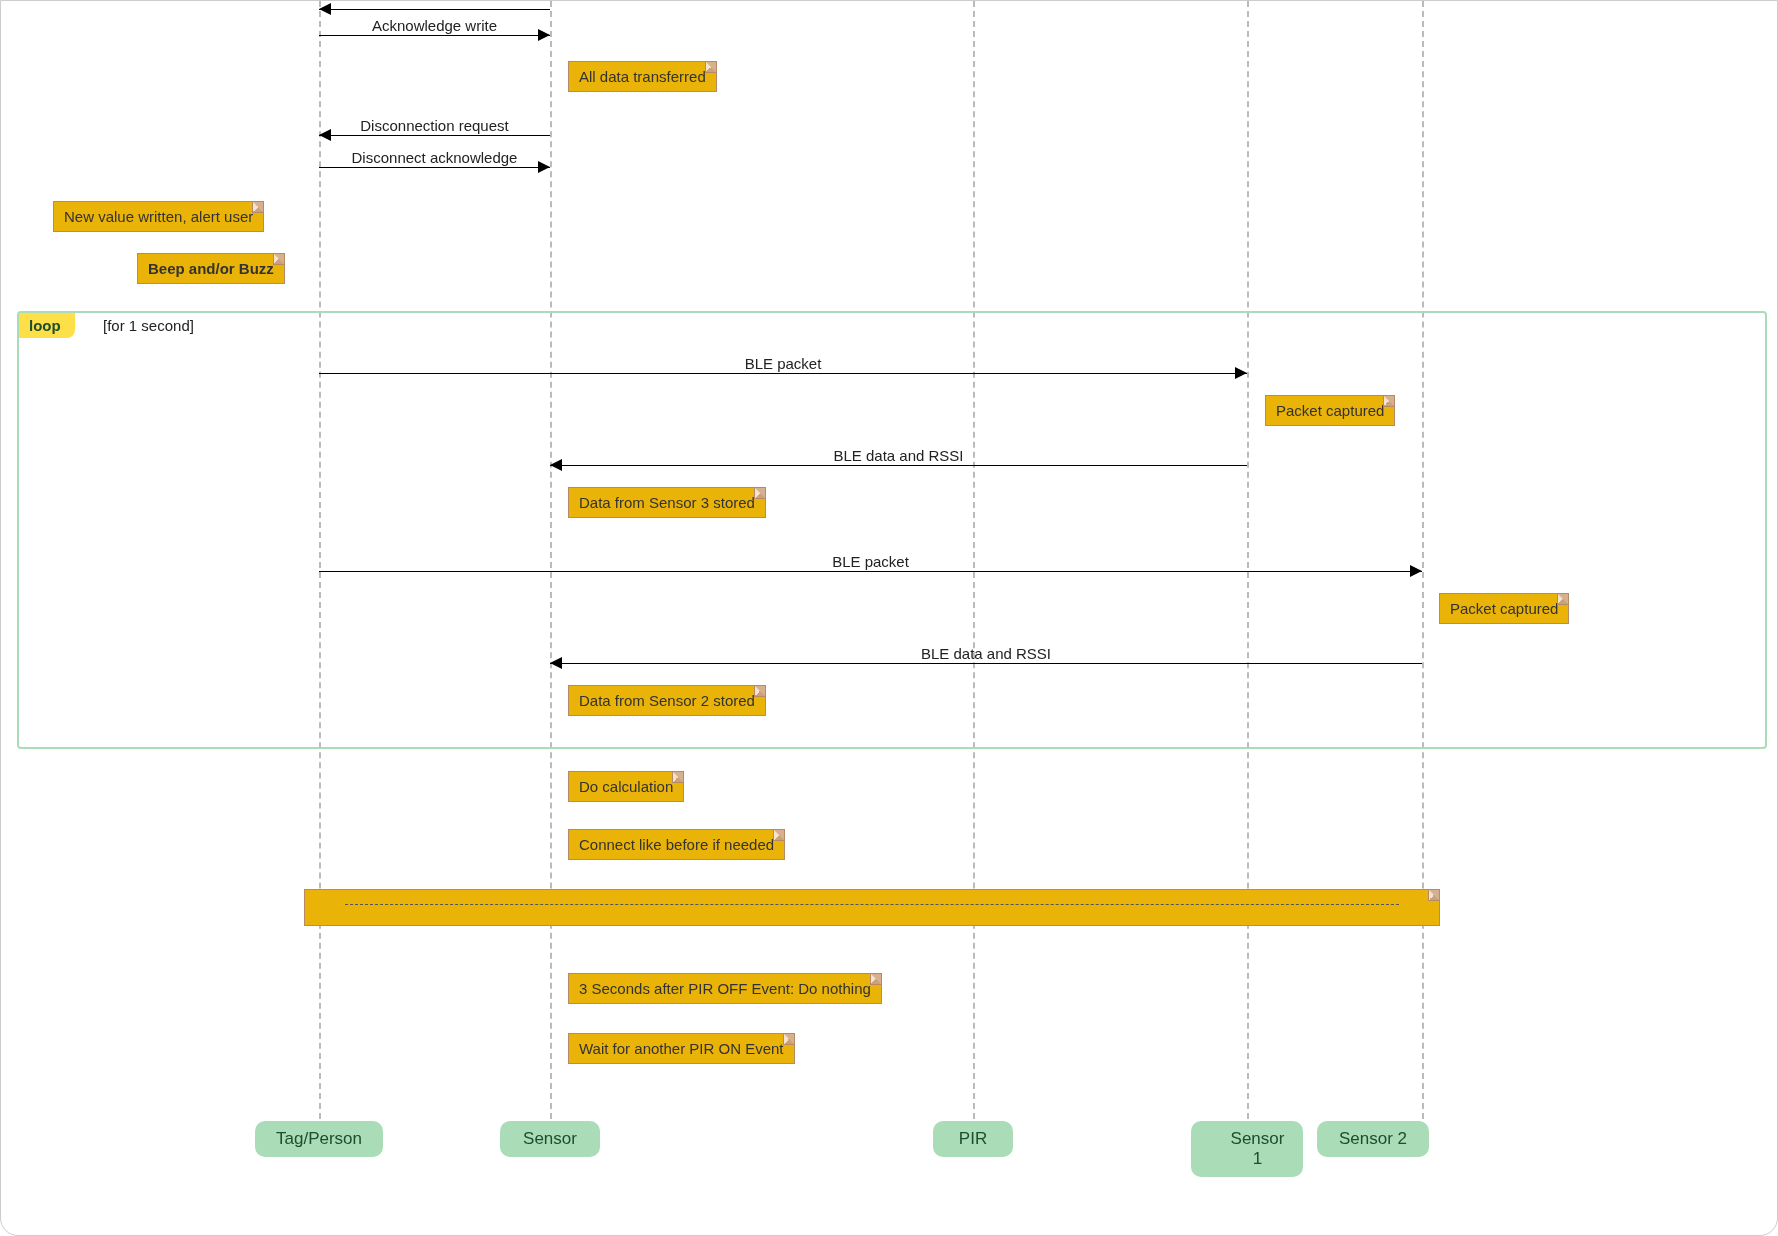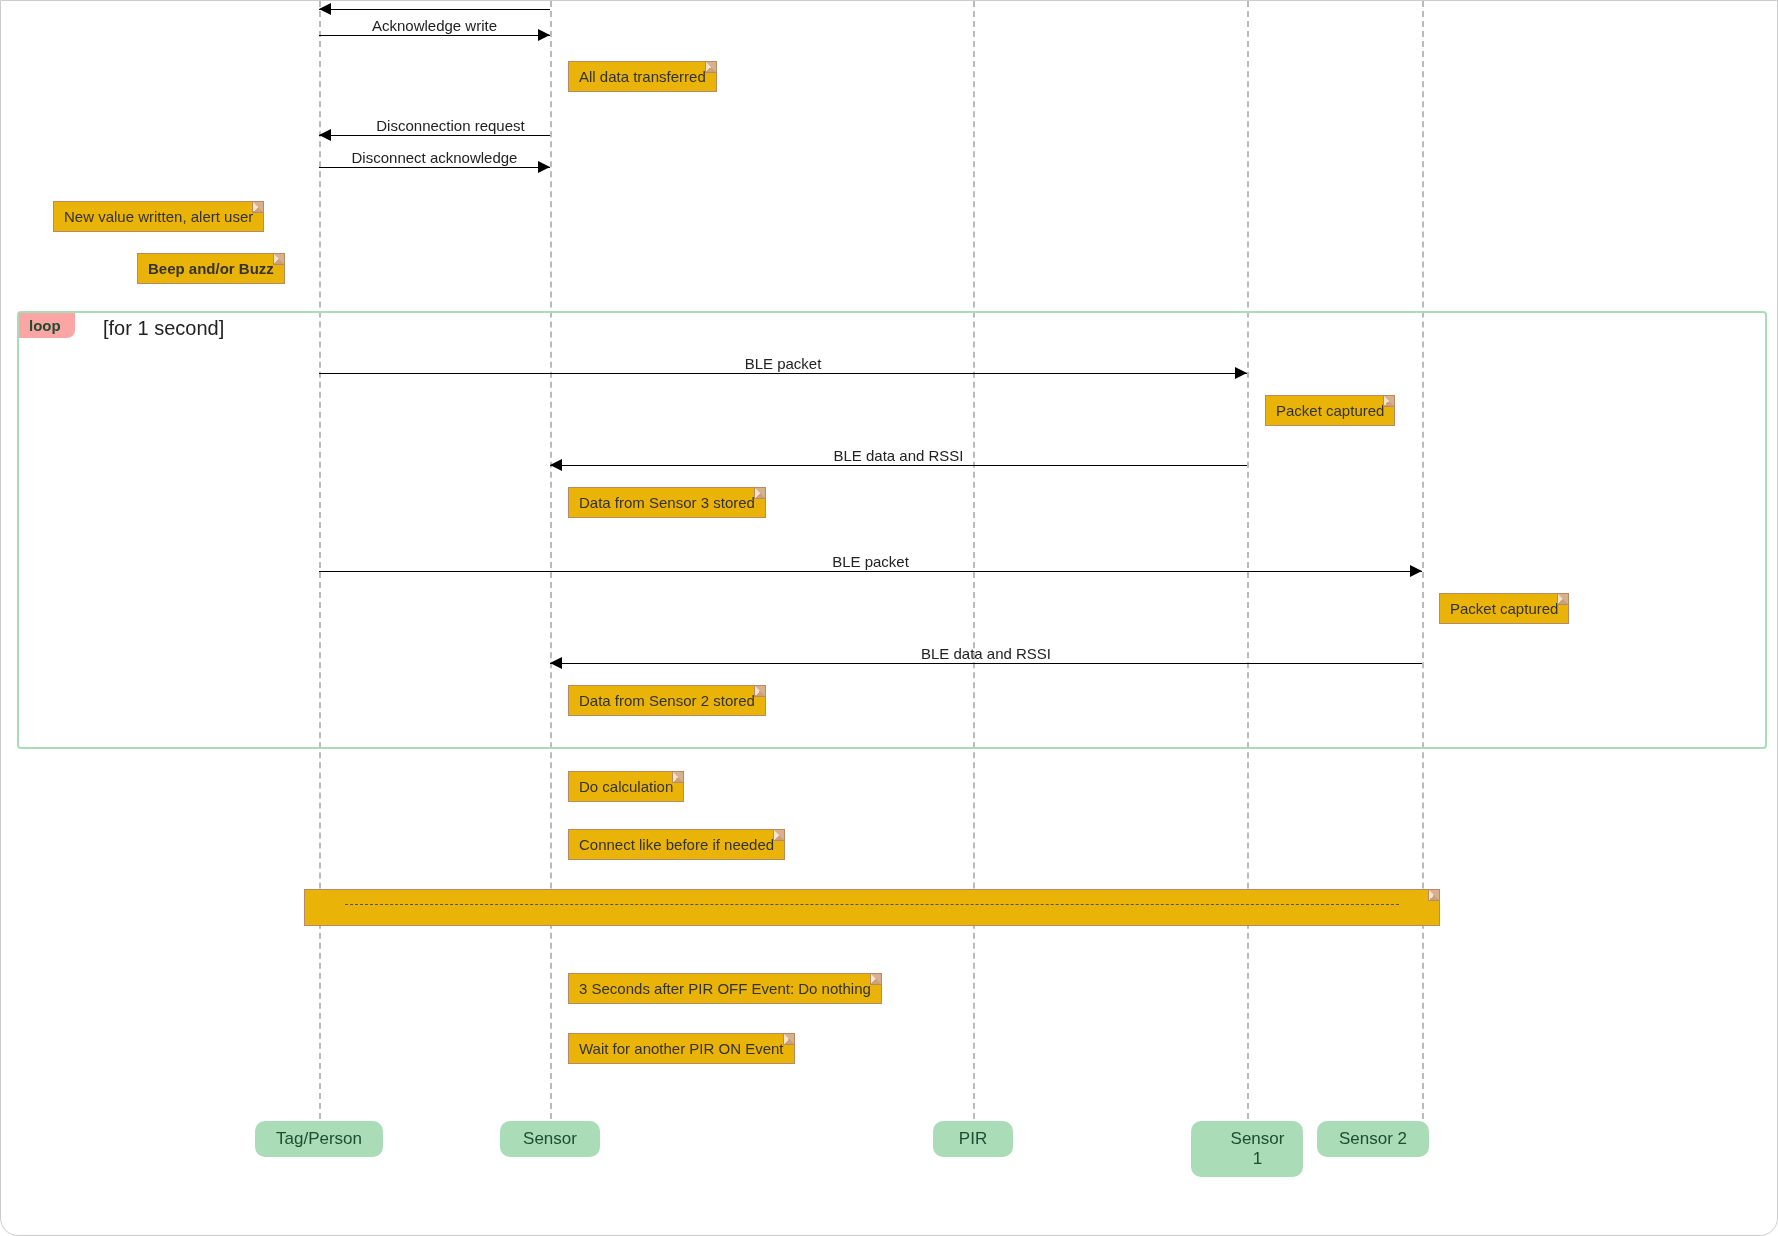--- a/index.html
+++ b/index.html
@@ -9,22 +9,22 @@
   .participant-wrap { transform:translateX(-50%); }
   .note { position:absolute; background:#eab308; border:1px solid #b58a65; padding:6px 10px; font-size:15px; color:#333; }
   .note::after { content:""; position:absolute; top:0; right:0; width:0; height:0; border-left:10px solid transparent; border-top:10px solid #d7b08d; }
   .note::before { content:""; position:absolute; top:0; right:0; width:10px; height:10px; background:#fff; }
   .note .fold { position:absolute; top:0; right:0; width:10px; height:10px; background:linear-gradient(135deg,#f7e2cf 50%, #c9a27d 50%); border-left:1px solid #b58a65; border-bottom:1px solid #b58a65;}
   .msg-label { position:absolute; font-size:15px; text-align:center; transform:translateX(-50%); white-space:nowrap;}
   .arrow-line { position:absolute; height:0; border-top:1.5px solid #000; }
   .arrow-head-right { position:absolute; width:0; height:0; border-top:6px solid transparent; border-bottom:6px solid transparent; border-left:12px solid #000; transform:translateY(-6px);}
   .arrow-head-left { position:absolute; width:0; height:0; border-top:6px solid transparent; border-bottom:6px solid transparent; border-right:12px solid #000; transform:translateY(-6px);}
   .loop-frame { position:absolute; border:2px solid #a9dcb7; border-radius:4px; }
-  .loop-tab { position:absolute; top:0; left:0; background:#fca5a5; color:#1f4d2f; font-weight:600; padding:4px 14px 4px 10px; border-radius:0 0 8px 0; font-size:15px;}
-  .loop-cond { position:absolute; top:4px; left:84px; font-size:20px; }
+  .loop-tab { position:absolute; top:0; left:0; background:#fde047; color:#1f4d2f; font-weight:600; padding:4px 14px 4px 10px; border-radius:0 0 8px 0; font-size:15px;}
+  .loop-cond { position:absolute; top:4px; left:84px; font-size:15px; }
   .wide-note-line { border-top:1.5px dashed #555; margin:14px 40px 10px 40px;}
 </style>
 </head>
 <body>
 
 <div id="canvas">
     <div class="lifeline" style="left: 318px;"></div>
     <div class="participant participant-wrap" style="left: 318px; top: 1120px; width: 128px;"><span>Tag/Person</span></div>
     <div class="lifeline" style="left: 549px;"></div>
     <div class="participant participant-wrap" style="left: 549px; top: 1120px; width: 100px;"><span>Sensor</span></div>
@@ -34,21 +34,21 @@
     <div class="participant participant-wrap" style="left: 1246px; top: 1120px; width: 112px; padding-left: 39px;"><span>Sensor 1</span></div>
     <div class="lifeline" style="left: 1421px;"></div>
     <div class="participant participant-wrap" style="left: 1372px; top: 1120px; width: 112px;"><span>Sensor 2</span></div>
     <div class="arrow-line" style="left: 318px; top: 8px; width: 231px;"></div>
     <div class="arrow-head-left" style="left: 318px; top: 8px;"></div>
     <div class="arrow-line" style="left: 318px; top: 34px; width: 231px;"></div>
     <div class="arrow-head-right" style="left: 537px; top: 34px;"></div>
     <div class="msg-label" style="left: 433.5px; top: 16px;">Acknowledge write</div>
     <div class="arrow-line" style="left: 318px; top: 134px; width: 231px;"></div>
     <div class="arrow-head-left" style="left: 318px; top: 134px;"></div>
-    <div class="msg-label" style="left: 433.5px; top: 116px; margin-left: 16px;">Disconnection request</div>
+    <div class="msg-label" style="left: 433.5px; top: 116px;">Disconnection request</div>
     <div class="arrow-line" style="left: 318px; top: 166px; width: 231px;"></div>
     <div class="arrow-head-right" style="left: 537px; top: 166px;"></div>
     <div class="msg-label" style="left: 433.5px; top: 148px;">Disconnect acknowledge</div>
     <div class="loop-frame" style="left: 16px; top: 310px; width: 1746px; height: 434px;">
       <div class="loop-tab"><span>loop</span></div>
       <div class="loop-cond">[for 1 second]</div>
     </div>
     <div class="arrow-line" style="left: 318px; top: 372px; width: 928px;"></div>
     <div class="arrow-head-right" style="left: 1234px; top: 372px;"></div>
     <div class="msg-label" style="left: 782px; top: 354px;">BLE packet</div>

